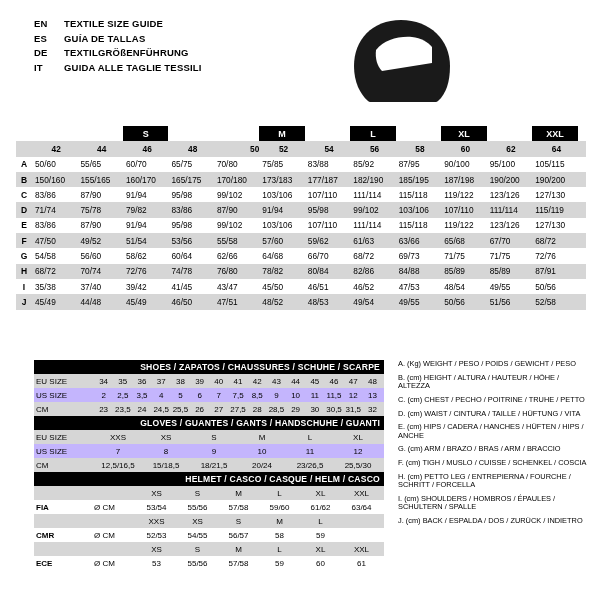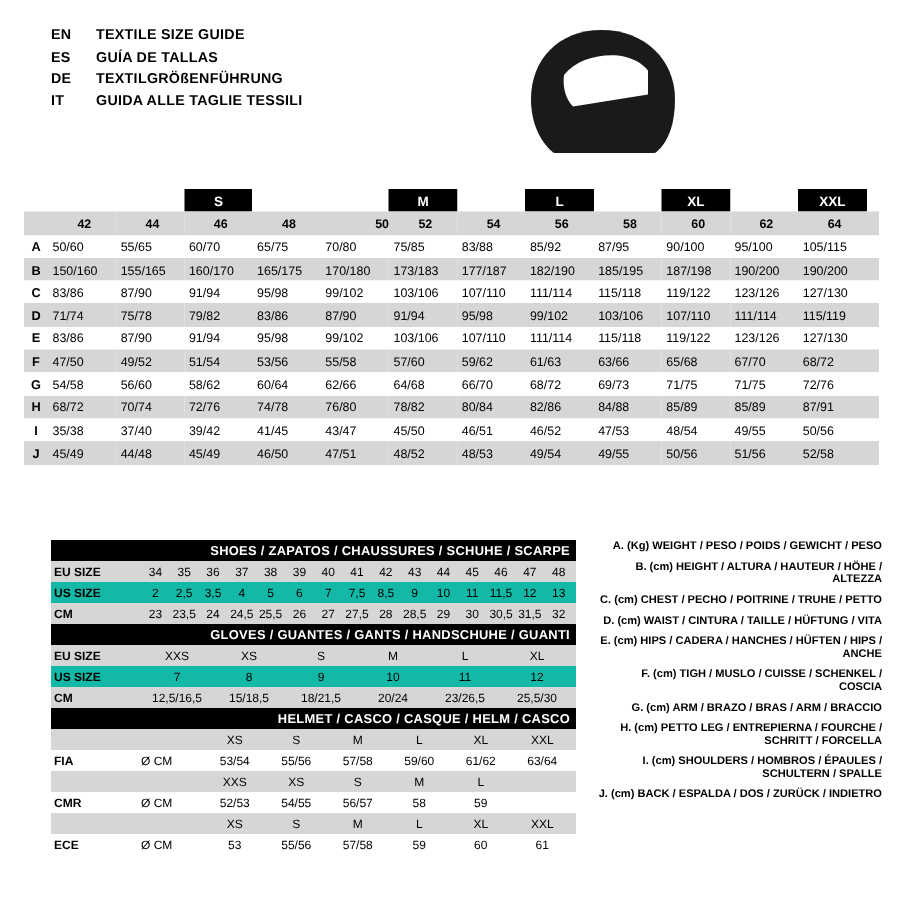--- a/index.html
+++ b/index.html
@@ -32,30 +32,30 @@
   .hdr-band td.spacer { background:#fff; }
   .row-alt td { background:#d6d6d6; }
   .row-plain td { background:#ffffff; }
   .num-row td { text-align:center; font-weight:bold; }
 
   
   .lower { position:absolute; left:34px; top:360px; width:350px; }
   .sect-title { background:#000; color:#fff; font-size:8.6px; font-weight:bold; padding:2px 4px; letter-spacing:0.2px;text-align:right; }
   .lower table { border-collapse:collapse; width:100%; }
   .lower td { font-size:8px; height:14px; padding:0 2px; vertical-align:middle; }
-  .lower td.lbl { width:58px; font-weight:bold; font-size:8px; }
+  .lower td.lbl { width:58px; font-weight:normal; font-size:8px; }
   .lower .shade td { background:#d6d6d6; }
-  .lower .white td { background:#14b8a6; }
+  .lower .white td { background:#c4b5fd; }
   .lower .title-row td { padding:0; }
   .vals { display:flex; }
   .vals span { flex:1 1 0; text-align:center; white-space:nowrap; }
 
   
   .legend { position:absolute; left:398px; top:360px; width:190px; }
-  .legend p { margin:0 0 5.5px 0; font-size:7.4px; line-height:1.12; font-weight:bold;text-align:right; }
+  .legend p { margin:0 0 5.5px 0; font-size:7.4px; line-height:1.12; font-weight:normal; }
 
   
   .helmet-sect { position:absolute; left:34px; width:350px; }
   .helmet-sect table { border-collapse:collapse; width:100%; }
   .helmet-sect td { font-size:8px; height:14px; padding:0 2px; vertical-align:middle; }
   .helmet-sect td.lbl { width:58px; font-weight:bold; }
   .helmet-sect td.unit { width:42px; }
   .shadebg td { background:#d6d6d6; }
   .whitebg td { background:#ffffff;margin-top:46px; }
 </style>
@@ -517,20 +517,20 @@
     </tbody>
       </table>
   </div>
 
   <div class="legend">
     <p>A. (Kg) WEIGHT / PESO / POIDS / GEWICHT / PESO</p>
     <p>B. (cm) HEIGHT / ALTURA / HAUTEUR / HÖHE / ALTEZZA</p>
     <p>C. (cm) CHEST / PECHO / POITRINE / TRUHE / PETTO</p>
     <p>D. (cm) WAIST / CINTURA / TAILLE / HÜFTUNG / VITA</p>
     <p>E. (cm) HIPS / CADERA / HANCHES / HÜFTEN / HIPS / ANCHE</p>
+    <p>G. (cm) ARM / BRAZO / BRAS / ARM / BRACCIO</p>
     <p>F. (cm) TIGH / MUSLO / CUISSE / SCHENKEL / COSCIA</p>
-    <p>G. (cm) ARM / BRAZO / BRAS / ARM / BRACCIO</p>
     <p>H. (cm) PETTO LEG / ENTREPIERNA / FOURCHE / SCHRITT / FORCELLA</p>
     <p>I. (cm) SHOULDERS / HOMBROS / ÉPAULES / SCHULTERN / SPALLE</p>
     <p>J. (cm) BACK / ESPALDA / DOS / ZURÜCK / INDIETRO</p>
   </div>
 
 </div>
 
 </body></html>

